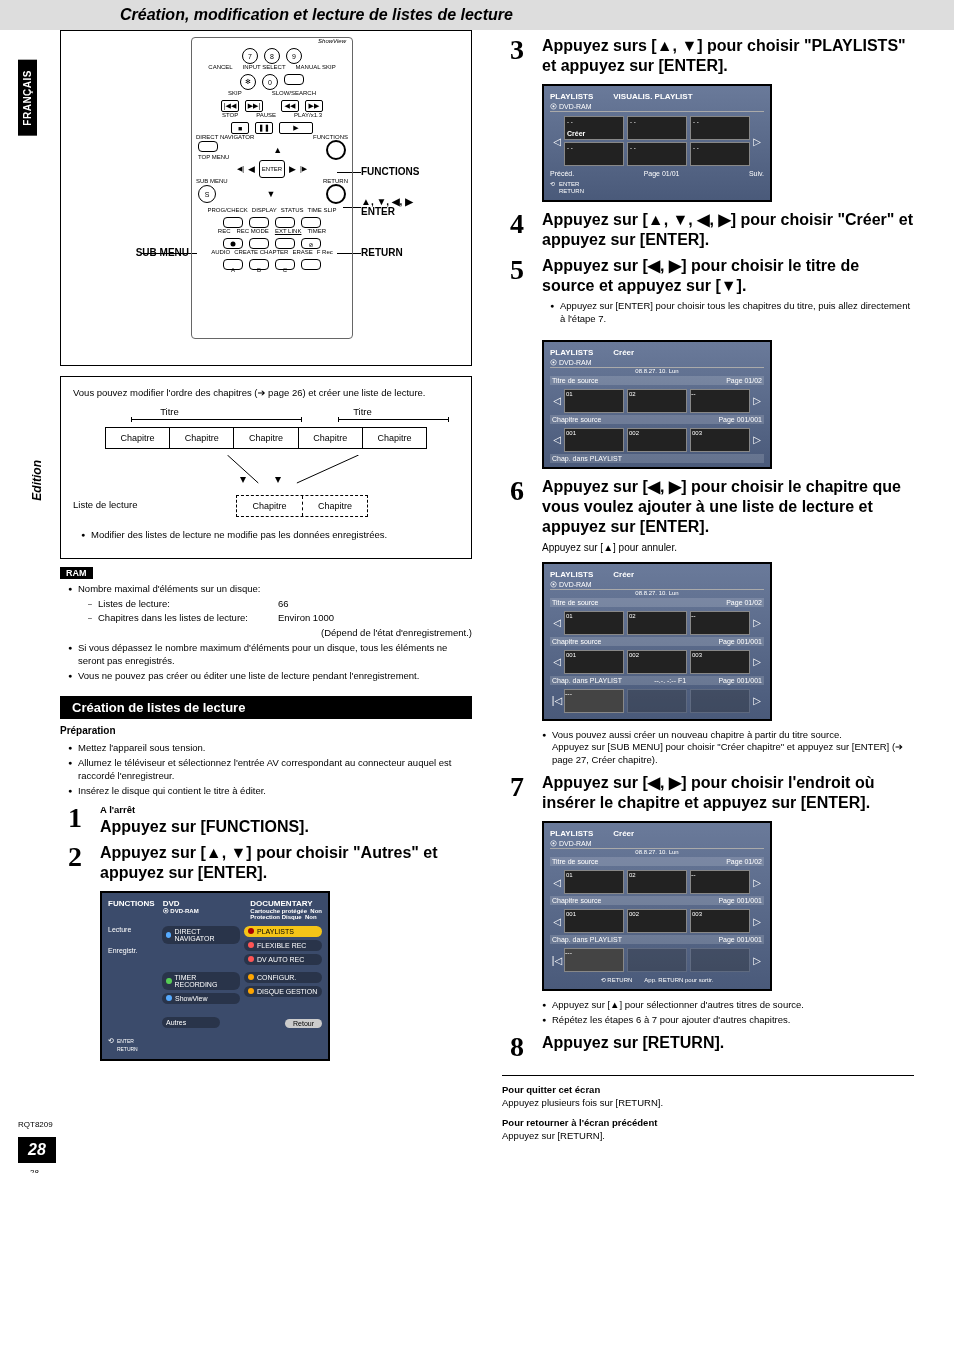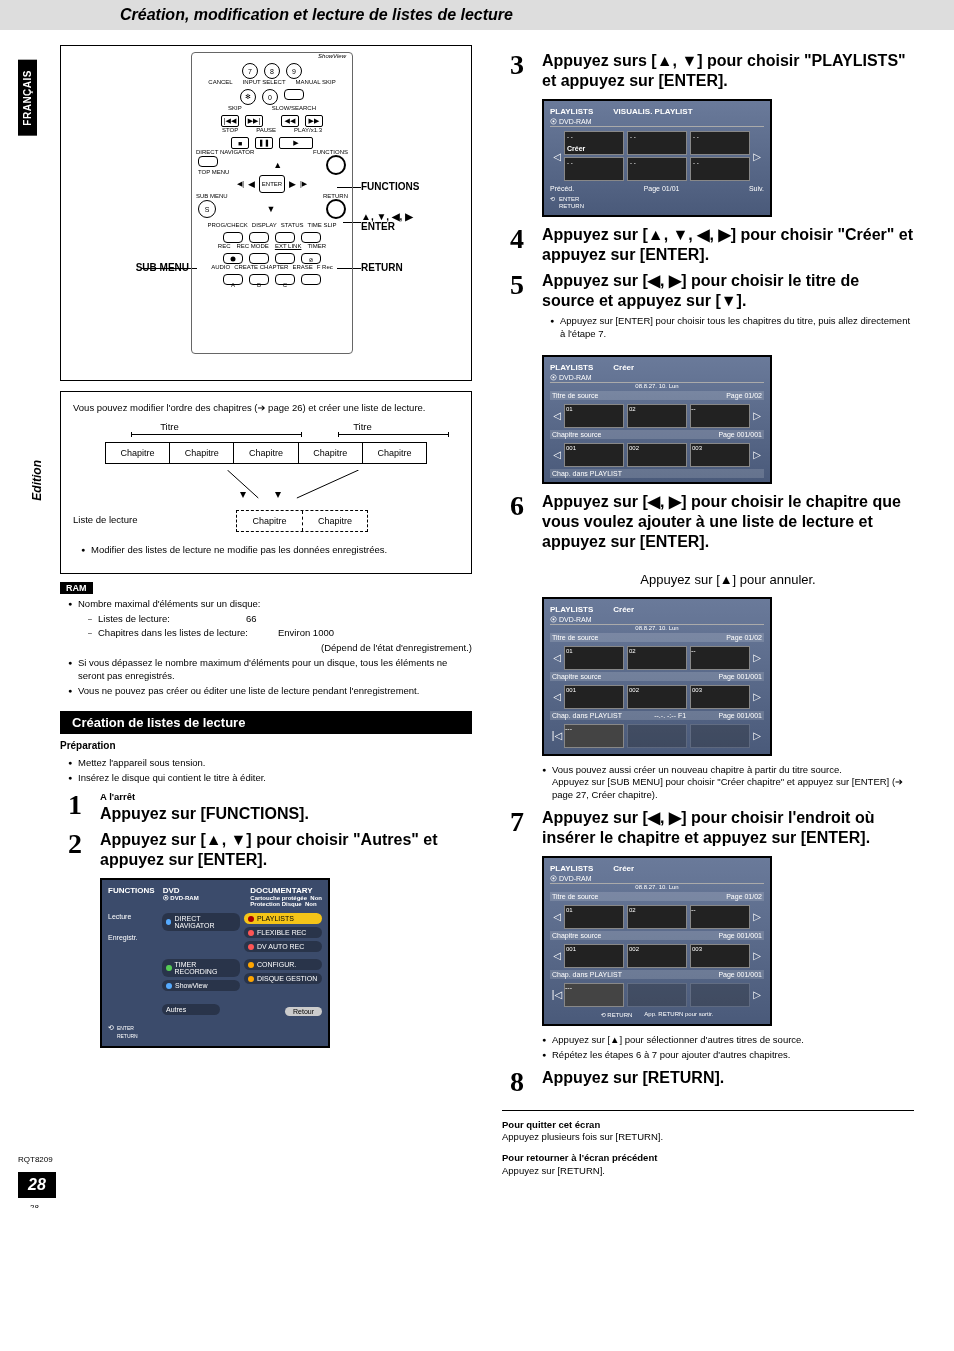--- a/index.html
+++ b/index.html
@@ -16,21 +16,20 @@
     padding: 0 40px 30px 40px;
     box-sizing: border-box;
     position: relative;
   }
   .title-bar {
     background: #ddd;
     font-weight: bold;
     font-style: italic;
     font-size: 16px;
     padding: 6px 20px;
-    margin-bottom: 15px;
     margin-left: -40px;
     margin-right: -40px;
     padding-left: 120px;
   }
   .side-tab {
     position: absolute;
     left: 18px;
     top: 60px;
     background: #000;
     color: #fff;
@@ -122,21 +121,21 @@
   ul.dashes { list-style:none; padding-left:10px; margin:2px 0;}
   ul.dashes li { position:relative; padding-left:10px; font-size:9.5px; line-height:1.35;}
   ul.dashes li::before { content:"–"; position:absolute; left:0;}
   .ram-tag { display:inline-block; background:#000; color:#fff; font-weight:bold; font-size:9px; padding:1px 6px; margin: 8px 0 4px;}
   .section-hdr { background:#000; color:#fff; font-weight:bold; font-size:13px; padding:4px 12px; margin:14px 0 6px;}
   .step-row { display:flex; gap:10px; align-items:flex-start; margin:6px 0;}
   .step-num { font-family:"Times New Roman", serif; font-size:28px; font-weight:bold; width:30px; text-align:center; line-height:1; flex-shrink:0;}
   .step-body { flex:1; }
   .step-lead { font-size:9.5px; font-weight:bold; margin-bottom:2px;}
   .step-title { font-weight:bold; font-size:16px; line-height:1.25;}
-  .step-sub { font-size:13px; margin-top:20px; line-height:1.3;text-align:center;}
+  .step-sub { font-size:10px; margin-top:4px; line-height:1.3;}
   
   .screen {
     border: 2px solid #000;
     background: linear-gradient(to bottom, #6a7a9a 0%, #4a5a7a 100%);
     color:#fff;
     font-size:7px;
     width: 230px;
     margin: 8px 0 8px 40px;
     padding: 6px;
     box-sizing: border-box;
@@ -395,33 +394,34 @@
         <ul class="bullets">
           <li>Modifier des listes de lecture ne modifie pas les données enregistrées.</li>
         </ul>
       </div>
 
       <div class="ram-tag">RAM</div>
       <ul class="bullets" style="margin-top:0;">
         <li>
           <span>Nombre maximal d'éléments sur un disque:</span>
           <ul class="dashes">
-            <li><span style="display:inline-block;width:148px;">Listes de lecture:</span><span>66</span></li>
+            <li><span style="display:inline-block;width:180px;">Listes de lecture:</span><span>66</span></li>
             <li><span style="display:inline-block;width:180px;">Chapitres dans les listes de lecture:</span><span>Environ 1000</span></li>
           </ul>
           <div style="text-align:right; font-size:9.5px;">(Dépend de l'état d'enregistrement.)</div>
         </li>
         <li>Si vous dépassez le nombre maximum d'éléments pour un disque, tous les éléments ne seront pas enregistrés.</li>
         <li>Vous ne pouvez pas créer ou éditer une liste de lecture pendant l'enregistrement.</li>
       </ul>
 
       <div class="section-hdr">Création de listes de lecture</div>
       <div style="font-weight:bold; font-size:10px;">Préparation</div>
       <ul class="bullets">
         <li>Mettez l'appareil sous tension.</li>
+        <li>Allumez le téléviseur et sélectionnez l'entrée AV correspondant au connecteur auquel est raccordé l'enregistreur.</li>
         <li>Insérez le disque qui contient le titre à éditer.</li>
       </ul>
 
       
       <div class="step-row">
         <div class="step-num">1</div>
         <div class="step-body">
           <div class="step-lead">A l'arrêt</div>
           <div class="step-title">Appuyez sur [FUNCTIONS].</div>
         </div>

